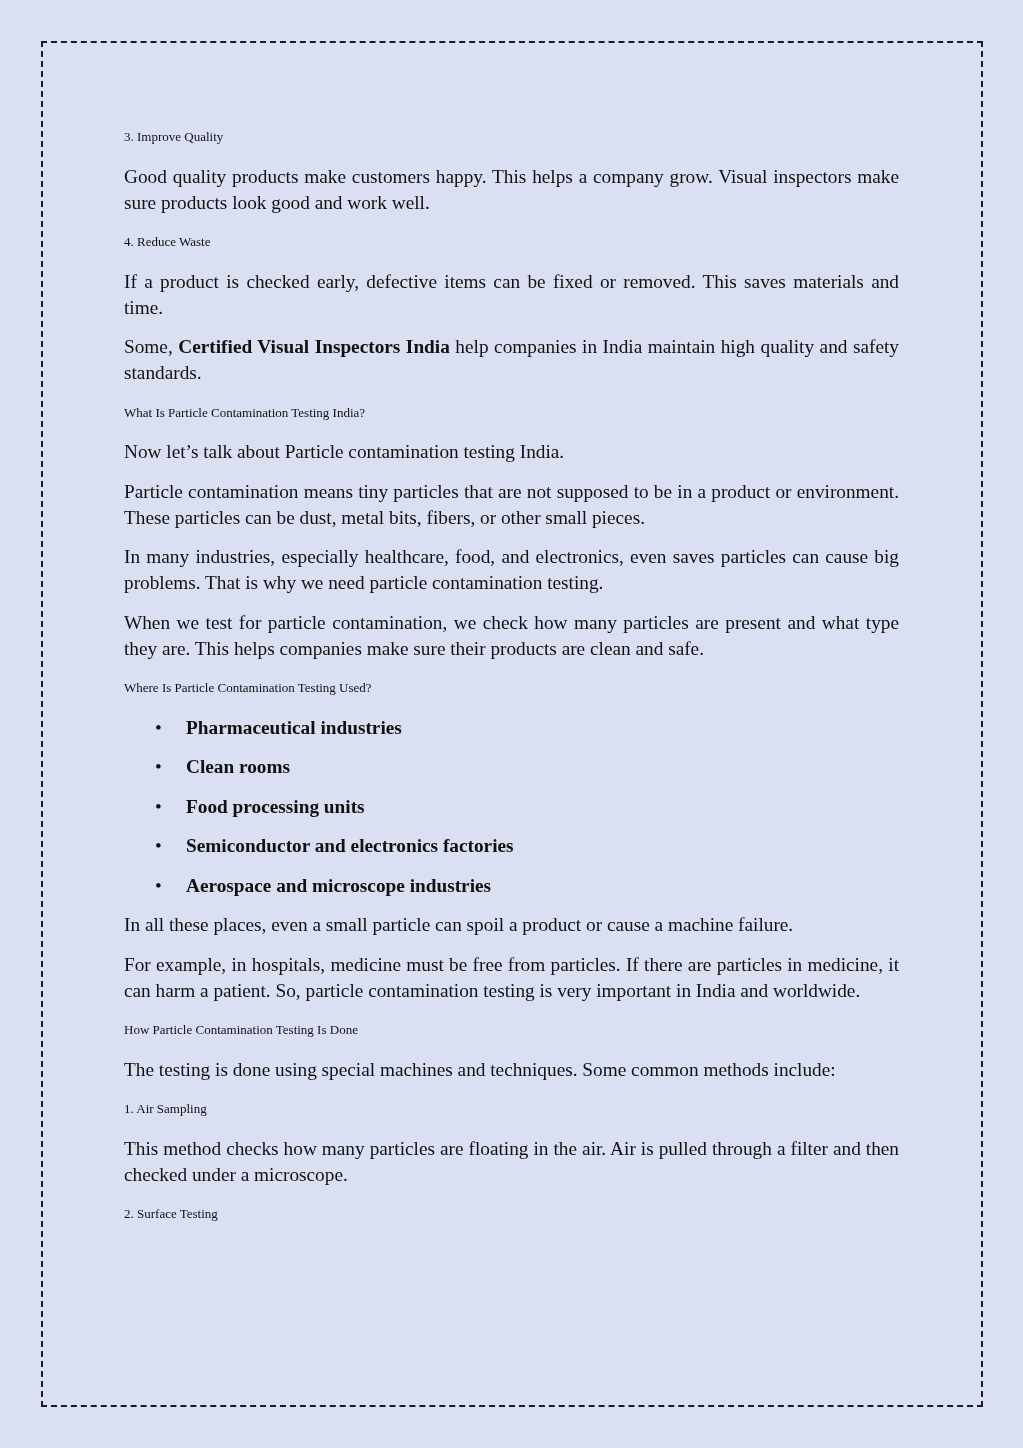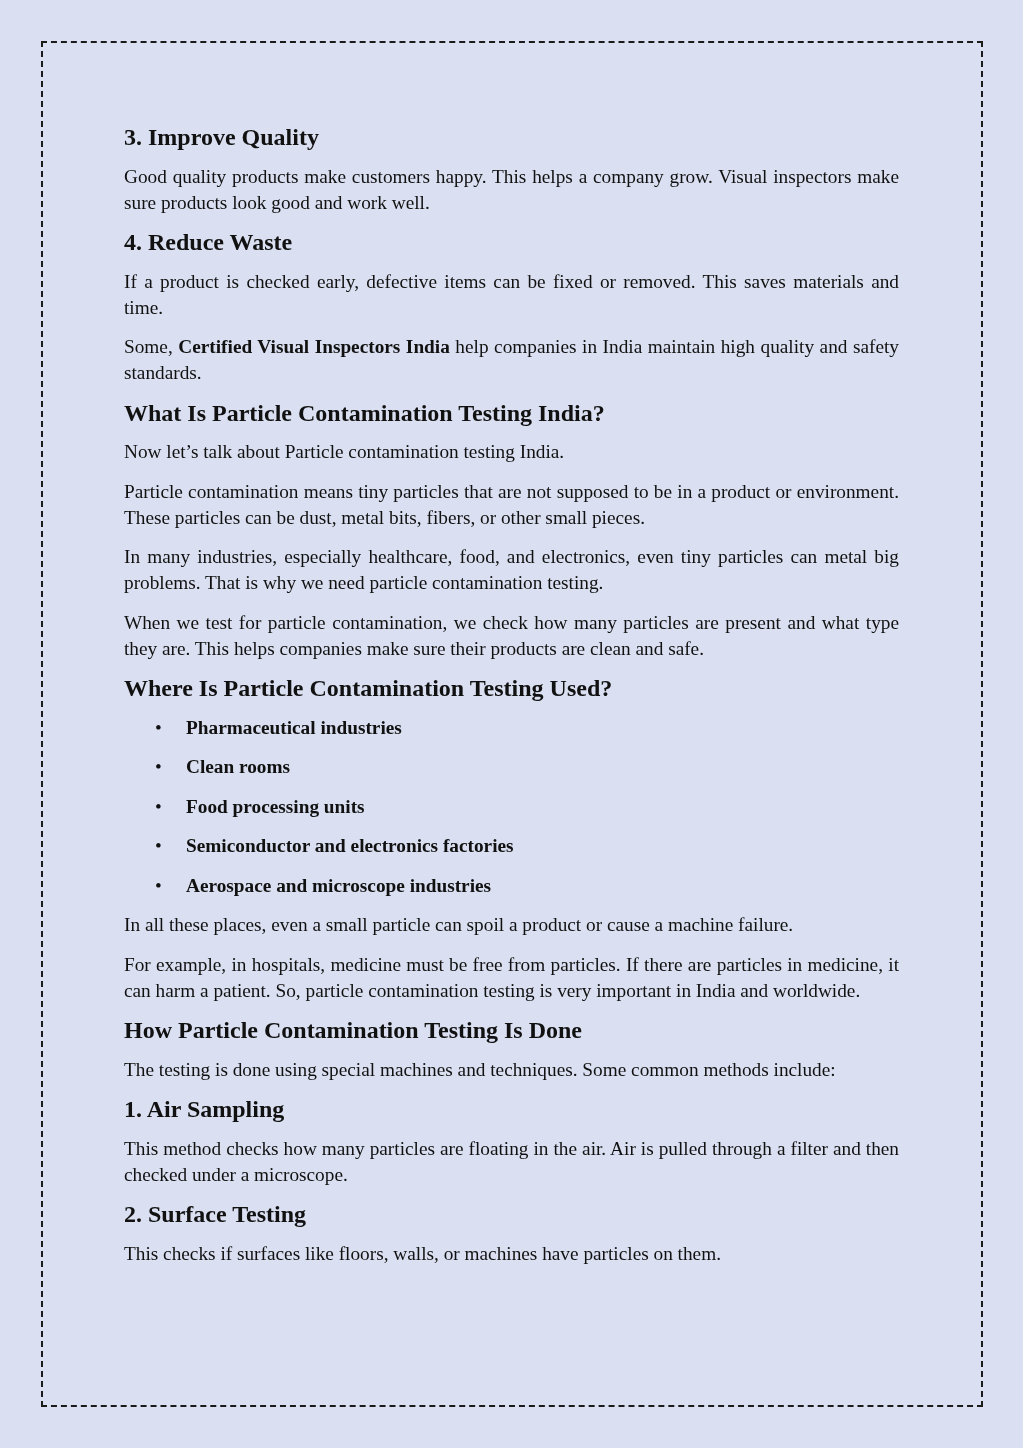--- a/index.html
+++ b/index.html
@@ -31,22 +31,22 @@
       width: 775px;
       font-size: 19.3px;
       line-height: 26px;
     }
     .content p {
       margin: 0 0 13.5px 0;
       text-align: justify;
     }
     .content h3 {
       margin: 0 0 13.5px 0;
-      font-size: 24px;
-      font-weight: bold;
+      font-size: 13px;
+      font-weight: normal;
       line-height: 26px;
     }
     .content ul {
       list-style: none;
       margin: 0;
       padding: 0;
     }
     .content li {
       position: relative;
       padding-left: 62px;
@@ -73,21 +73,21 @@
   <p>Good quality products make customers happy. This helps a company grow. Visual inspectors make sure products look good and work well.</p>
 
   <h3>4. Reduce Waste</h3>
   <p>If a product is checked early, defective items can be fixed or removed. This saves materials and time.</p>
 
   <p><span>Some, </span><strong>Certified Visual Inspectors India</strong><span> help companies in India maintain high quality and safety standards.</span></p>
 
   <h3>What Is Particle Contamination Testing India?</h3>
   <p class="no-justify">Now let’s talk about Particle contamination testing India.</p>
   <p>Particle contamination means tiny particles that are not supposed to be in a product or environment. These particles can be dust, metal bits, fibers, or other small pieces.</p>
-  <p>In many industries, especially healthcare, food, and electronics, even tiny particles can metal big problems. That is why we need particle contamination testing.</p>
+  <p>In many industries, especially healthcare, food, and electronics, even saves particles can cause big problems. That is why we need particle contamination testing.</p>
   <p>When we test for particle contamination, we check how many particles are present and what type they are. This helps companies make sure their products are clean and safe.</p>
 
   <h3>Where Is Particle Contamination Testing Used?</h3>
 
   <ul>
     <li><span class="bullet">•</span><span>Pharmaceutical industries</span></li>
     <li><span class="bullet">•</span><span>Clean rooms</span></li>
     <li><span class="bullet">•</span><span>Food processing units</span></li>
     <li><span class="bullet">•</span><span>Semiconductor and electronics factories</span></li>
     <li><span class="bullet">•</span><span>Aerospace and microscope industries</span></li>
@@ -96,15 +96,14 @@
   <p class="no-justify">In all these places, even a small particle can spoil a product or cause a machine failure.</p>
   <p>For example, in hospitals, medicine must be free from particles. If there are particles in medicine, it can harm a patient. So, particle contamination testing is very important in India and worldwide.</p>
 
   <h3>How Particle Contamination Testing Is Done</h3>
   <p class="no-justify">The testing is done using special machines and techniques. Some common methods include:</p>
 
   <h3>1. Air Sampling</h3>
   <p>This method checks how many particles are floating in the air. Air is pulled through a filter and then checked under a microscope.</p>
 
   <h3>2. Surface Testing</h3>
-  <p class="no-justify">This checks if surfaces like floors, walls, or machines have particles on them.</p>
 
 </div>
 
 </body></html>

